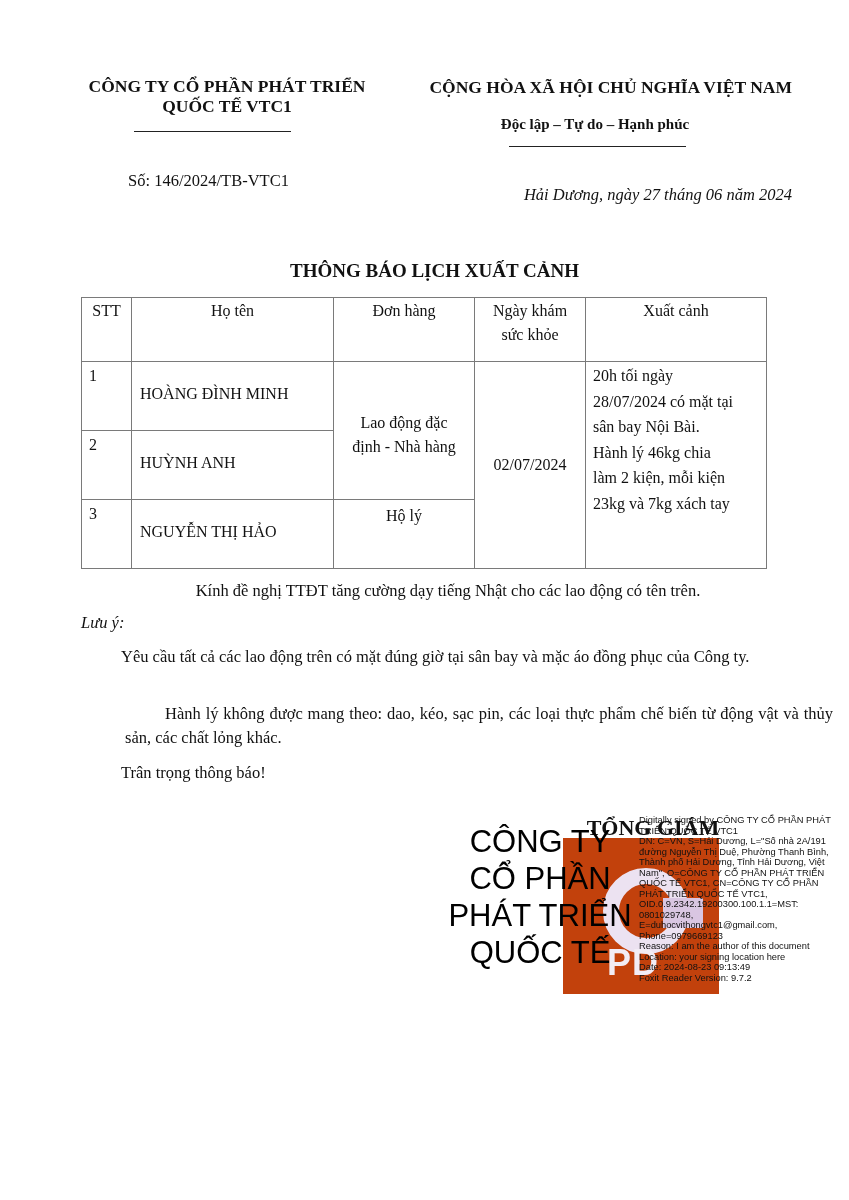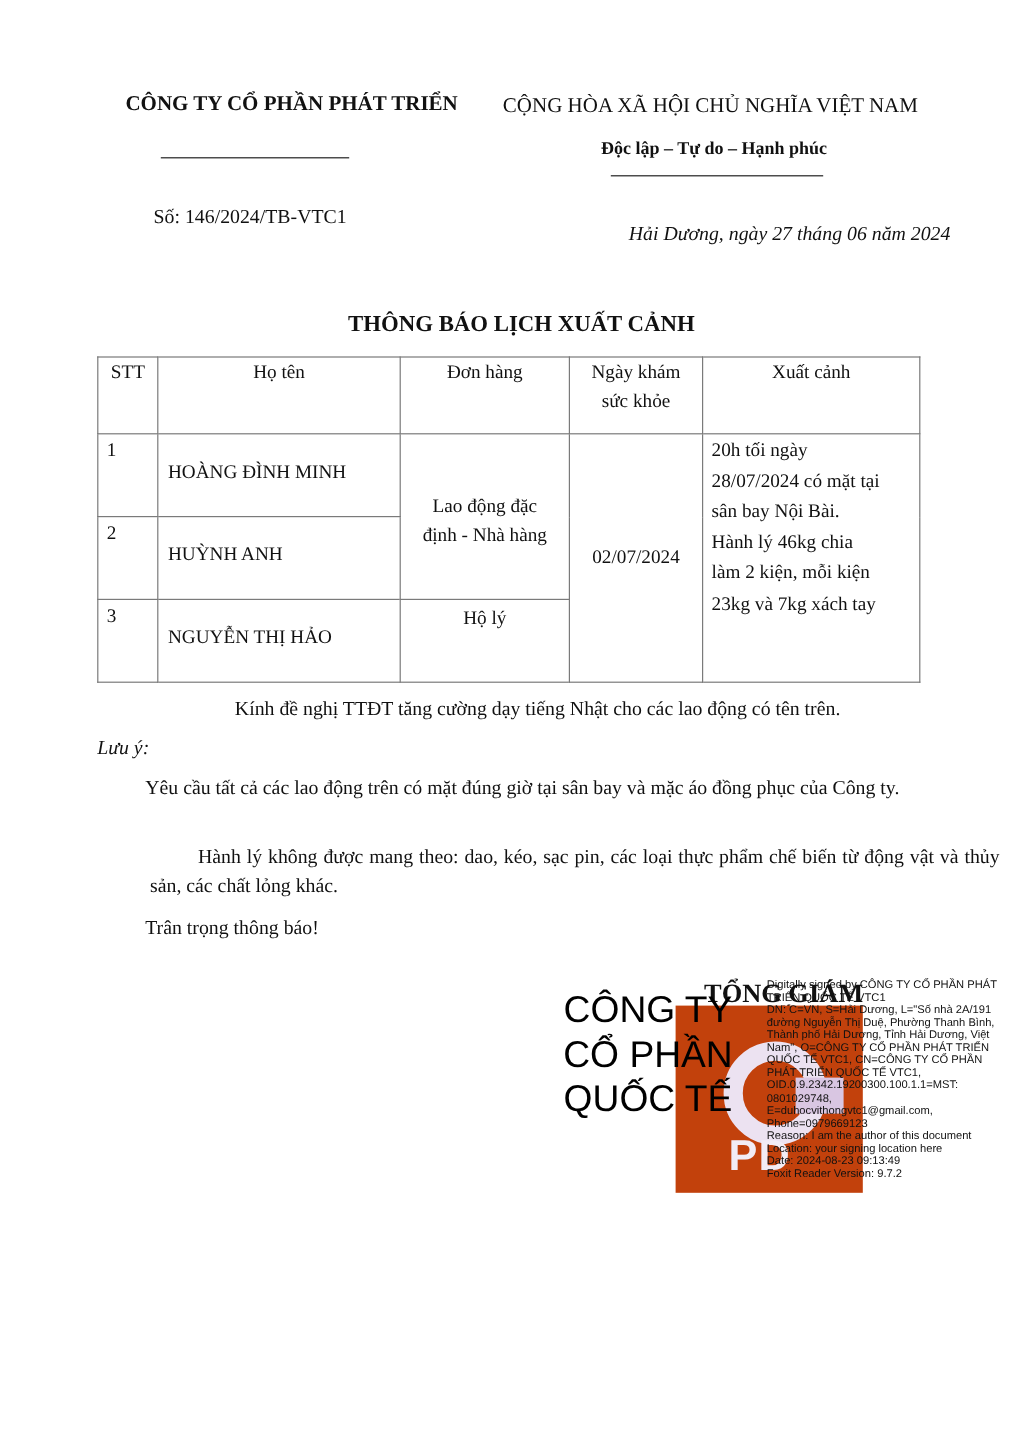--- a/index.html
+++ b/index.html
@@ -1,23 +1,23 @@
 <!DOCTYPE html>
 <html><head>
 <meta charset="utf-8">
 <style>
   html, body { margin:0; padding:0; background:#ffffff; }
   body { width:849px; height:1200px; position:relative; overflow:hidden;
          font-family:"Liberation Serif", "DejaVu Serif", serif; color:#111; }
   .abs { position:absolute; }
 
   
-  .company { left:88px; top:76px; width:310px; font-size:17.5px; line-height:20px; font-weight:bold; text-align:center; }
+  .company { left:72px; top:76px; width:310px; font-size:17.5px; line-height:20px; font-weight:bold; text-align:center; }
   .company-rule { left:134px; top:131px; width:157px; height:1px; background:#222; }
-  .republic { left:392px; top:76px; width:400px; font-size:17.5px; line-height:22px; font-weight:normal; text-align:center; }
+  .republic { left:392px; top:76px; width:400px; font-size:17.5px; line-height:22px; font-weight:bold; text-align:right; }
   .motto { left:440px; top:113px; width:310px; font-size:15px; line-height:22px; font-weight:bold; text-align:center; }
   .motto-rule { left:509px; top:146px; width:177px; height:1px; background:#222; }
   .docno { left:128px; top:170px; font-size:16.5px; line-height:22px; }
   .datel { left:470px; top:184px; width:322px; font-size:16.5px; line-height:22px; font-style:italic; text-align:right; }
 
   .title { left:0; top:259px; width:869px; font-size:19px; line-height:24px; font-weight:bold; text-align:center; }
 
   
   table.sched { position:absolute; left:81px; top:297px; border-collapse:collapse; font-size:16px; }
   table.sched td, table.sched th { border:1.3px solid #7a7a7a; padding:0; vertical-align:top; font-weight:normal; }
@@ -53,20 +53,21 @@
   .wm-pd { position:absolute; left:44px; top:104px; font-family:"Liberation Sans", sans-serif; font-weight:bold; font-size:36px; color:#f2ecf5; letter-spacing:1px; }
 
   .sig-name { left:430px; top:823px; width:220px; font-family:"Liberation Sans", "DejaVu Sans", sans-serif; font-size:31px; line-height:37px; text-align:center; color:#000; }
   .sig-detail { left:639px; top:815px; width:205px; font-family:"Liberation Sans", "DejaVu Sans", sans-serif; font-size:9.3px; line-height:10.5px; color:#111; white-space:pre-line; }
 </style>
 </head>
 <body>
 
 <div class="abs company">
   <div>CÔNG TY CỔ PHẦN PHÁT TRIỂN</div>
+  <div>QUỐC TẾ VTC1</div>
 </div>
 <div class="abs company-rule"></div>
 
 <div class="abs republic">CỘNG HÒA XÃ HỘI CHỦ NGHĨA VIỆT NAM</div>
 <div class="abs motto">Độc lập – Tự do – Hạnh phúc</div>
 <div class="abs motto-rule"></div>
 
 <div class="abs docno">Số: 146/2024/TB-VTC1</div>
 <div class="abs datel">Hải Dương, ngày 27 tháng 06 năm 2024</div>
 
@@ -123,20 +124,21 @@
 
 <div class="abs wm">
   <div class="wm-ring"></div>
   <div class="wm-ring-cut"></div>
   <div class="wm-pd">PD</div>
 </div>
 
 <div class="abs sig-name">
   <div>CÔNG TY</div>
   <div>CỔ PHẦN</div>
+  <div>PHÁT TRIỂN</div>
   <div>QUỐC TẾ</div>
 </div>
 <div class="abs sig-detail">Digitally signed by CÔNG TY CỔ PHẦN PHÁT TRIỂN QUỐC TẾ VTC1
 DN: C=VN, S=Hải Dương, L="Số nhà 2A/191 đường Nguyễn Thị Duệ, Phường Thanh Bình, Thành phố Hải Dương, Tỉnh Hải Dương, Việt Nam", O=CÔNG TY CỔ PHẦN PHÁT TRIỂN QUỐC TẾ VTC1, CN=CÔNG TY CỔ PHẦN PHÁT TRIỂN QUỐC TẾ VTC1,
 OID.0.9.2342.19200300.100.1.1=MST: 0801029748,
 E=duhocvithongvtc1@gmail.com,
 Phone=0979669123
 Reason: I am the author of this document
 Location: your signing location here
 Date: 2024-08-23 09:13:49

